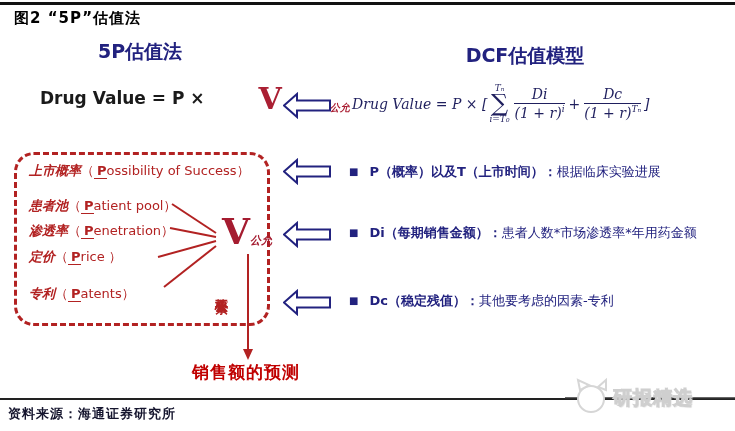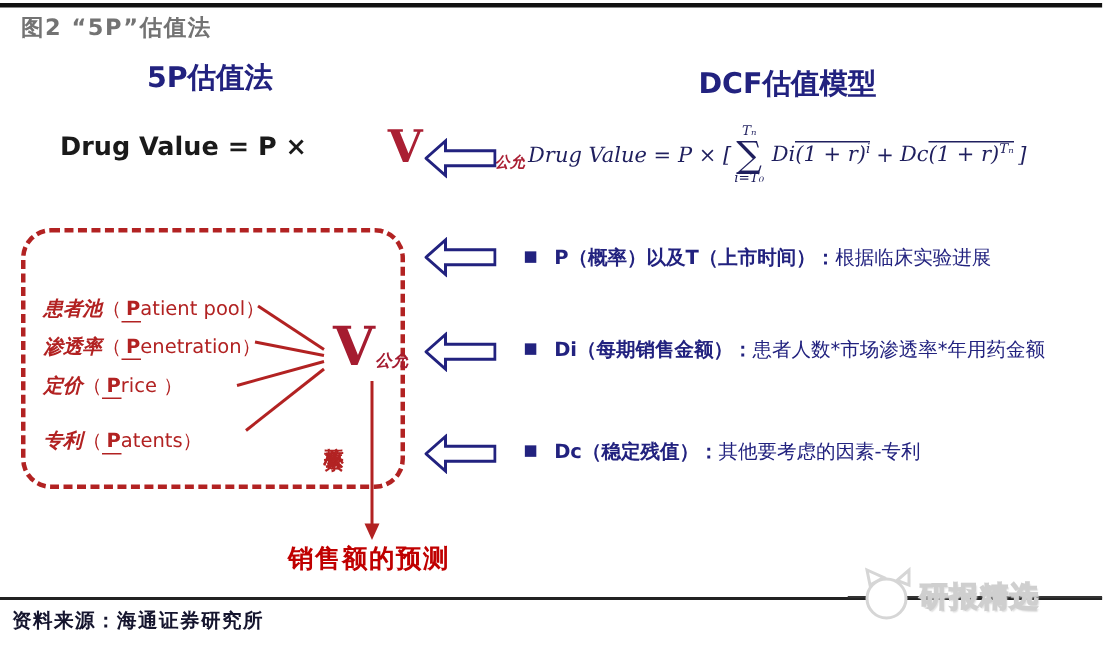--- a/index.html
+++ b/index.html
@@ -1,38 +1,38 @@
 <!DOCTYPE html>
 <html><head>
 <meta charset="utf-8">
 <style>
   html,body { margin:0; padding:0; background:#ffffff; }
   .canvas {
     position:relative; width:735px; height:431px; background:#ffffff;
     overflow:hidden; font-family:"DejaVu Sans", sans-serif;
   }
   .top-rule { position:absolute; top:2px; left:0; width:735px; height:3px; background:#111111; }
-  .fig-title { position:absolute; top:9px; left:14px; font-size:15px; font-weight:bold; color:#737373; letter-spacing:1px; }
+  .fig-title { position:absolute; top:9px; left:14px; font-size:15px; font-weight:bold; color:#000000; letter-spacing:1px; }
 
   .col-title { position:absolute; font-size:19px; font-weight:bold; color:#22227f; text-align:center; }
   .col-title.left  { top:39px; left:40px;  width:200px; }
   .col-title.right { top:43px; left:400px; width:250px; }
 
   
   .drug-formula { position:absolute; top:88px; left:40px; display:flex; align-items:flex-start; font-size:17px; font-weight:bold; color:#1a1a1a;gap:48px; }
   .drug-formula .vbig { font-family:"DejaVu Serif", serif; font-size:30px; line-height:22px; color:#aa1f33; margin-left:6px; }
   .drug-formula .vsub { font-size:10px; color:#aa1f33; margin-top:13px; font-style:italic; }
 
   
   .dcf-formula { position:absolute; top:78px; left:352px; height:52px; display:flex; align-items:center;
     font-family:"DejaVu Serif", serif; font-style:italic; font-size:14px; color:#1f1f5e; }
   .dcf-formula .sum { display:flex; flex-direction:column; align-items:center; line-height:1; margin:0 2px; }
   .dcf-formula .sum .lim { font-size:9px; }
   .dcf-formula .sum .sig { font-size:24px; font-style:normal; line-height:0.9; }
-  .frac { display:inline-flex; flex-direction:row; align-items:center; line-height:1.25; margin:0 3px; }
+  .frac { display:inline-flex; flex-direction:column; align-items:center; line-height:1.25; margin:0 3px; }
   .frac .den { border-top:1.4px solid currentColor; }
   .frac sup { font-size:9px; }
   .dcf-formula .plus { margin:0 1px; }
 
   
   .p-box { position:absolute; left:14px; top:152px; width:250px; height:168px;
     border:3px dashed #b22222; border-radius:20px; }
   .p-row { position:absolute; left:12px; font-size:13px; color:#b22222; white-space:nowrap; }
   .p-row .zh { font-style:italic; font-weight:bold; }
   .p-row .u-initial { font-weight:bold; border-bottom:1.6px solid currentColor; padding-left:3px; }
@@ -94,20 +94,23 @@
     </span>
     <span class="plus">+</span>
     <span class="frac">
       <span class="num">Dc</span>
       <span class="den"><span>(1 + r)</span><sup>Tₙ</sup></span>
     </span>
     <span>]</span>
   </div>
 
   <div class="p-box">
+    <div class="p-row" style="top:7px">
+      <span class="zh">上市概率</span><span>（</span><span class="u-initial">P</span><span>ossibility of Success</span><span>）</span>
+    </div>
     <div class="p-row" style="top:67px">
       <span class="zh">渗透率</span><span>（</span><span class="u-initial">P</span><span>enetration</span><span>）</span>
     </div>
     <div class="p-row" style="top:42px">
       <span class="zh">患者池</span><span>（</span><span class="u-initial">P</span><span>atient pool</span><span>）</span>
     </div>
     <div class="p-row" style="top:130px">
       <span class="zh">专利</span><span>（</span><span class="u-initial">P</span><span>atents</span><span>）</span>
     </div>
     <div class="p-row" style="top:93px">

